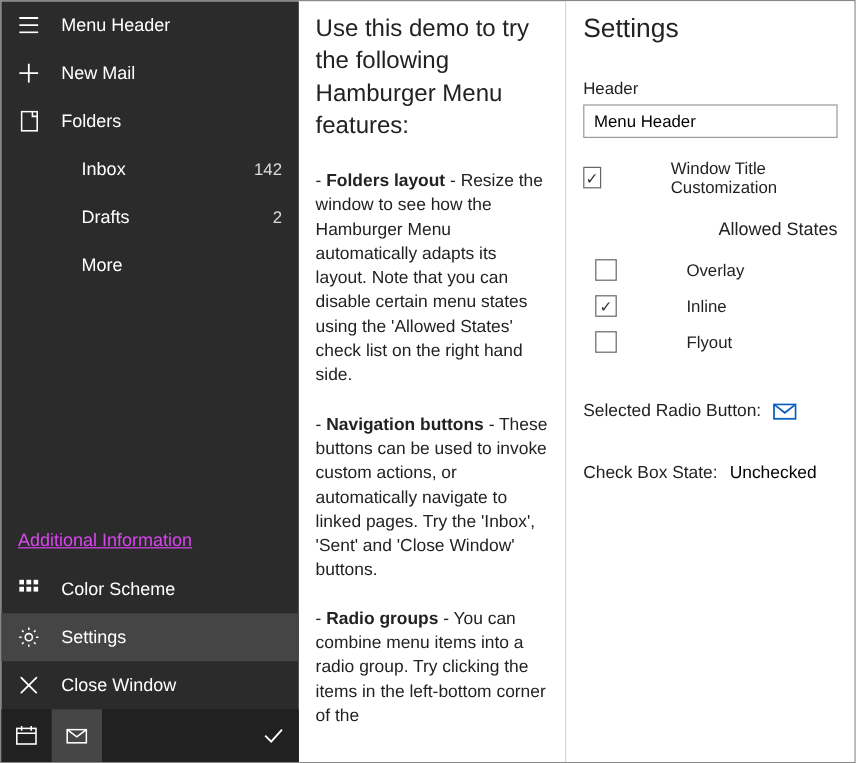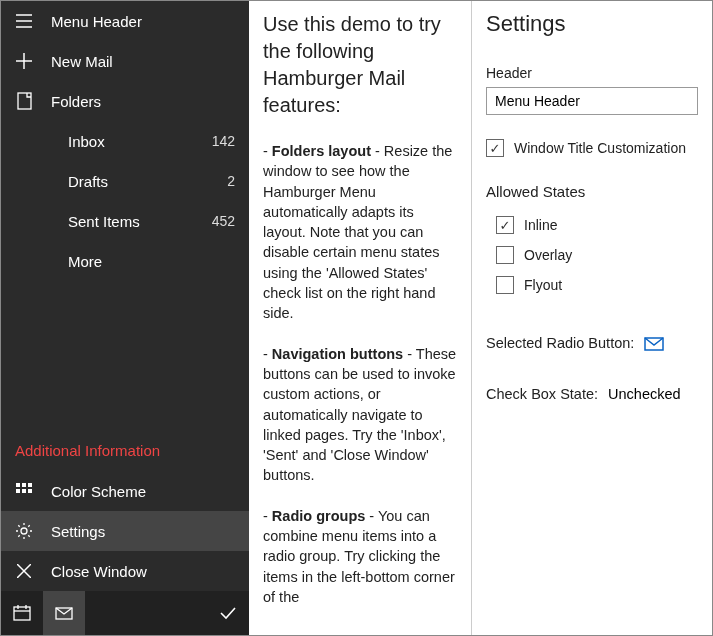--- a/index.html
+++ b/index.html
@@ -8,37 +8,37 @@
 .sidebar { width: 248px; background: #2b2b2b; color: #fff; display: flex; flex-direction: column; }
 .side-upper { flex: 0 0 auto; }
 .row { display: flex; align-items: center; height: 40px; padding: 0 14px; cursor: pointer; }
 .row.selected { background: #454545; }
 .icon { width: 18px; height: 18px; display: inline-flex; align-items: center; justify-content: center; margin-right: 18px; flex-shrink: 0; }
 .label { flex: 1; font-size: 15px; }
 .count { font-size: 14px; color: #ddd; }
 .folder-item { display: flex; align-items: center; height: 40px; padding: 0 14px 0 67px; cursor: pointer; }
 .side-spacer { flex: 1; }
 .link-row { padding: 12px 14px; }
-.link-row a { color: #ef4444; font-size: 15px; cursor: pointer; }
+.link-row a { color: #d946ef; text-decoration: underline; font-size: 15px; cursor: pointer; }
 .bottom-bar { height: 44px; background: #212121; display: flex; align-items: center; }
 .icon-btn { width: 42px; height: 44px; display: flex; align-items: center; justify-content: center; cursor: pointer; }
 .icon-btn.selected { background: #454545; }
 .bottom-spacer { flex: 1; }
 .content { flex: 1; padding: 10px 14px; overflow: hidden; border-right: 1px solid #ccc; }
 .content h2 { font-size: 20px; font-weight: 400; line-height: 1.35; margin-bottom: 22px; }
 .content p { font-size: 14.5px; line-height: 1.4; margin-bottom: 20px; }
 .content b { font-weight: 600; }
 .settings { width: 240px; padding: 10px 14px; background: #fff; }
 .settings h1 { font-size: 22px; font-weight: 400; margin-bottom: 18px; }
 .field-label { font-size: 14px; margin-bottom: 6px; display: block; margin-top: 28px; }
 .text-input { width: 100%; height: 28px; border: 1px solid #999; padding: 0 8px; font-size: 14px; margin-bottom: 18px; }
-.check-row { display: flex; align-items: center; height: 30px; cursor: pointer; }
+.check-row { display: flex; align-items: center; height: 30px; cursor: pointer; gap: 48px; }
 .checkbox { width: 18px; height: 18px; border: 1.5px solid #666; margin-right: 10px; display: flex; align-items: center; justify-content: center; font-size: 13px; color: #333; }
 .checkbox.checked::before { content: "✓"; }
-.section-head { font-size: 15px; margin: 20px 0 10px 0; }
+.section-head { font-size: 15px; margin: 20px 0 10px 0; text-align: right; }
 .allowed { padding-left: 10px; }
 .info-row { margin-top: 35px; font-size: 14.5px; }
 .info-row .blue { color: #000000; }
 svg { display: block; }
 </style>
 </head>
 <body>
 
 <div class="app">
   <div class="sidebar">
@@ -72,24 +72,20 @@
         <span class="label">Folders</span>
       </div>
       <div>
         <div class="folder-item">
           <span class="label">Inbox</span>
           <span class="count">142</span>
         </div>
         <div class="folder-item">
           <span class="label">Drafts</span>
           <span class="count">2</span>
-        </div>
-        <div class="folder-item">
-          <span class="label">Sent Items</span>
-          <span class="count">452</span>
         </div>
         <div class="folder-item">
           <span class="label">More</span>
         </div>
       </div>
     </div>
     <div class="side-spacer"></div>
     <div class="link-row">
       <a>Additional Information</a>
     </div>
@@ -142,43 +138,43 @@
       <div class="bottom-spacer"></div>
       <div class="icon-btn">
         <svg width="18" height="14" viewBox="0 0 18 14" stroke="#fff" stroke-width="1.6" fill="none">
             <path d="M2 7 L7 12 L16 2"></path>
           </svg>
       </div>
     </div>
   </div>
 
   <div class="content">
-    <h2>Use this demo to try the following Hamburger Mail features:</h2>
+    <h2>Use this demo to try the following Hamburger Menu features:</h2>
     <p><span>- </span><b>Folders layout</b><span> - Resize the window to see how the Hamburger Menu automatically adapts its layout. Note that you can disable certain menu states using the 'Allowed States' check list on the right hand side.</span></p>
     <p><span>- </span><b>Navigation buttons</b><span> - These buttons can be used to invoke custom actions, or automatically navigate to linked pages. Try the 'Inbox', 'Sent' and 'Close Window' buttons.</span></p>
     <p><span>- </span><b>Radio groups</b><span> - You can combine menu items into a radio group. Try clicking the items in the left-bottom corner of the</span></p>
   </div>
 
   <div class="settings">
     <h1>Settings</h1>
     <span class="field-label">Header</span>
     <input class="text-input" value="Menu Header" style="">
     <div class="check-row">
       <span class="checkbox checked"></span>
       <span>Window Title Customization</span>
     </div>
     <div class="section-head">Allowed States</div>
     <div class="allowed">
       <div class="check-row">
+        <span class="checkbox"></span>
+        <span>Overlay</span>
+      </div>
+      <div class="check-row">
         <span class="checkbox checked"></span>
         <span>Inline</span>
-      </div>
-      <div class="check-row">
-        <span class="checkbox"></span>
-        <span>Overlay</span>
       </div>
       <div class="check-row">
         <span class="checkbox"></span>
         <span>Flyout</span>
       </div>
     </div>
     <div class="info-row">
       <span>Selected Radio Button:</span>
       <span style="display:inline-block;vertical-align:middle;margin-left:6px;">
         <svg width="20" height="14" viewBox="0 0 20 14" stroke="#0a63c4" stroke-width="1.5" fill="none">

